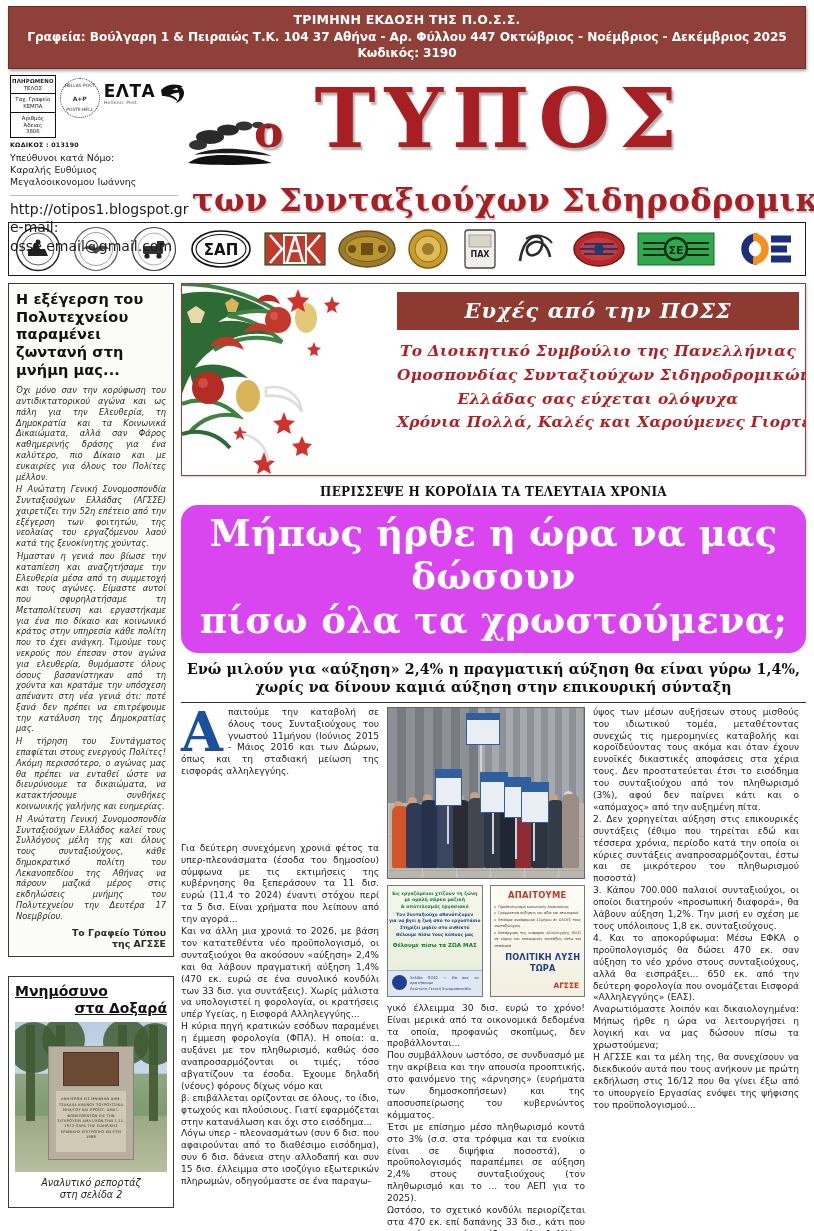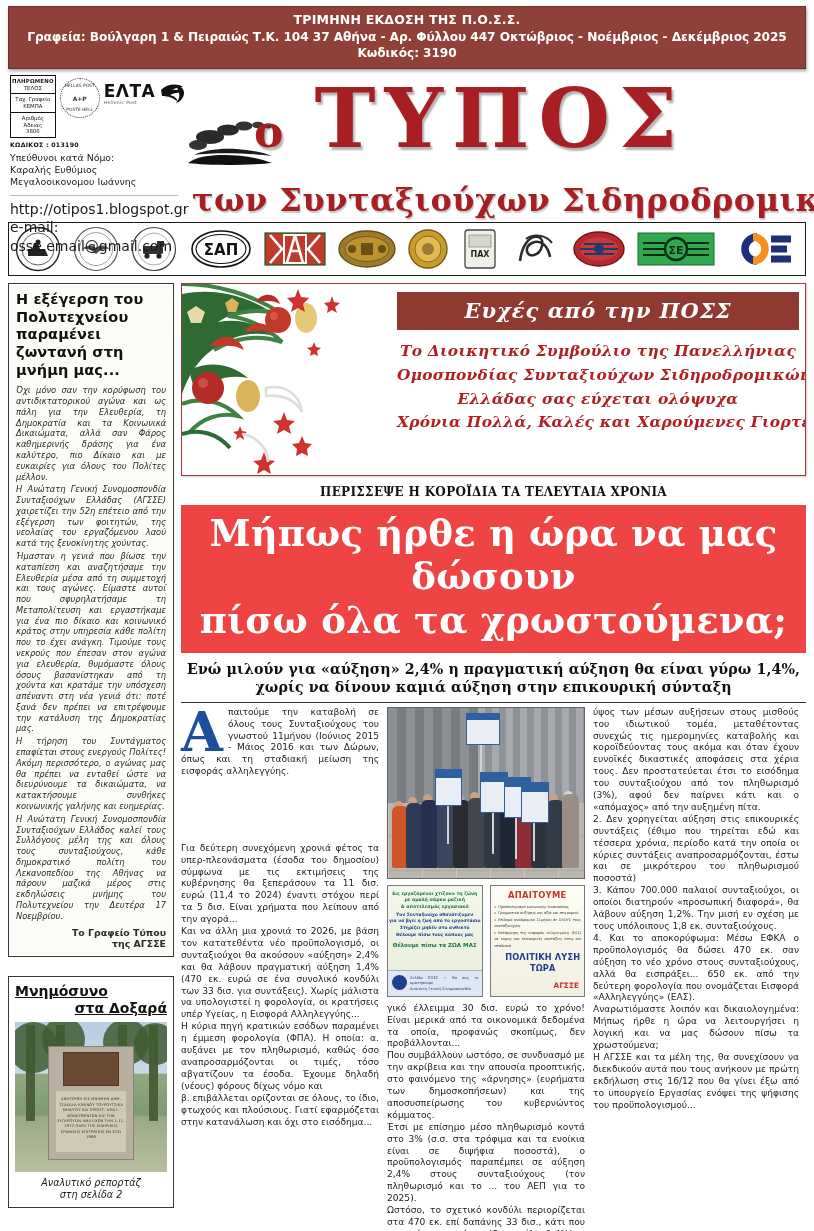--- a/index.html
+++ b/index.html
@@ -108,22 +108,22 @@
   .greet-lines { margin-top:10px; color:#b21f22; font-family:"DejaVu Serif","Liberation Serif",serif;
                  font-weight:bold; font-style:italic; font-size:15.4px; line-height:1.55; text-align:center;
                  letter-spacing:.3px; }
   .greet-lines div { white-space:nowrap; }
 
   
   .kicker { text-align:center; font-family:"DejaVu Serif","Liberation Serif",serif; font-weight:bold;
             font-size:12px; letter-spacing:.3px; margin:9px 0 6px 0; color:#111; }
 
   
-  .headline { background:#ef4444; color:#fff; text-align:center; font-family:"DejaVu Serif","Liberation Serif",serif;
-              font-weight:bold; font-size:37px; line-height:1.18; padding:7px 6px 10px 6px; letter-spacing:.2px; }
+  .headline { background:#d946ef; color:#fff; text-align:center; font-family:"DejaVu Serif","Liberation Serif",serif;
+              font-weight:bold; font-size:37px; line-height:1.18; padding:7px 6px 10px 6px; letter-spacing:.2px;border-radius:17px; }
   .deck { text-align:center; font-family:"DejaVu Serif","Liberation Serif",serif; font-weight:bold;
           font-size:14.2px; line-height:1.3; padding:7px 4px 5px 4px; color:#111; letter-spacing:.1px; }
   .rule { border-top:1.4px solid #333; margin:0 0 4px 0; }
 
   
   .cols { display:flex; gap:8px; }
   .col { width:198px; flex:0 0 198px; font-size:9.1px; line-height:1.31; text-align:justify; color:#232323; }
   .col.c3 { width:206px; flex:0 0 206px; }
   .col p { margin:0; }
   .dropcap {
@@ -439,20 +439,21 @@
 
         <div class="col c1">
           <div class="c1top">
             <span class="dropcap">Α</span>
             <p>παιτούμε την καταβολή σε όλους τους Συνταξιούχους του γνωστού 11μήνου (Ιούνιος 2015 - Μάιος 2016 και των Δώρων, όπως και τη σταδιακή μείωση της εισφοράς αλληλεγγύης.</p>
           </div>
           <p>Για δεύτερη συνεχόμενη χρονιά φέτος τα υπερ-πλεονάσματα (έσοδα του δημοσίου) σύμφωνα με τις εκτιμήσεις της κυβέρνησης θα ξεπεράσουν τα 11 δισ. ευρώ (11,4 το 2024) έναντι στόχου περί τα 5 δισ. Είναι χρήματα που λείπουν από την αγορά...</p>
           <p>Και να άλλη μια χρονιά το 2026, με βάση τον κατατεθέντα νέο προϋπολογισμό, οι συνταξιούχοι θα ακούσουν «αύξηση» 2,4% και θα λάβουν πραγματική αύξηση 1,4% (470 εκ. ευρώ σε ένα συνολικό κονδύλι των 33 δισ. για συντάξεις). Χωρίς μάλιστα να υπολογιστεί η φορολογία, οι κρατήσεις υπέρ Υγείας, η Εισφορά Αλληλεγγύης...</p>
           <p>Η κύρια πηγή κρατικών εσόδων παραμένει η έμμεση φορολογία (ΦΠΑ). Η οποία: α. αυξάνει με τον πληθωρισμό, καθώς όσο αναπροσαρμόζονται οι τιμές, τόσο αβγατίζουν τα έσοδα. Έχουμε δηλαδή (νέους) φόρους δίχως νόμο και</p>
           <p>β. επιβάλλεται ορίζονται σε όλους, το ίδιο, φτωχούς και πλούσιους. Γιατί εφαρμόζεται στην κατανάλωση και όχι στο εισόδημα...</p>
+          <p>Λόγω υπερ - πλεονασμάτων (συν 6 δισ. που αφαιρούνται από το διαθέσιμο εισόδημα), συν 6 δισ. δάνεια στην αλλοδαπή και συν 15 δισ. έλλειμμα στο ισοζύγιο εξωτερικών πληρωμών, οδηγούμαστε σε ένα παραγω-</p>
         </div>
 
         <div class="col c2">
 
           <div class="photo">
             <div class="ph-wall"></div>
             <div class="ph-wall2"></div>
             <div class="ph-ground"></div>
             <div class="ph-placard" style="left:40%;top:3%;width:17%;height:19%;">
                 <div class="pb"></div>

